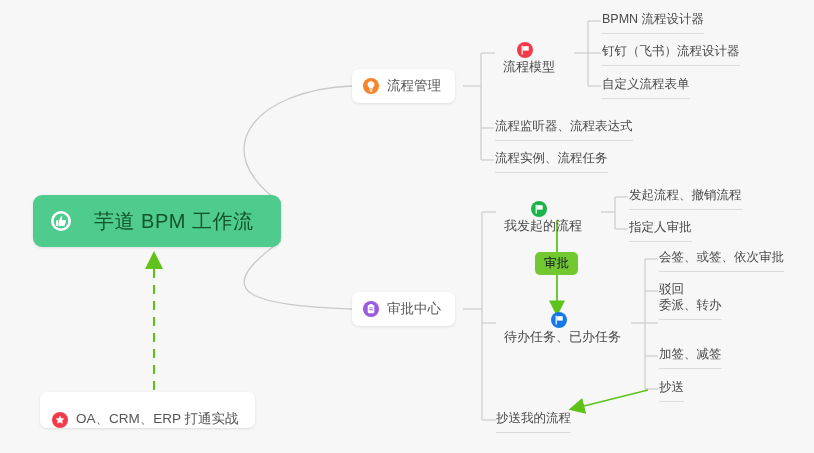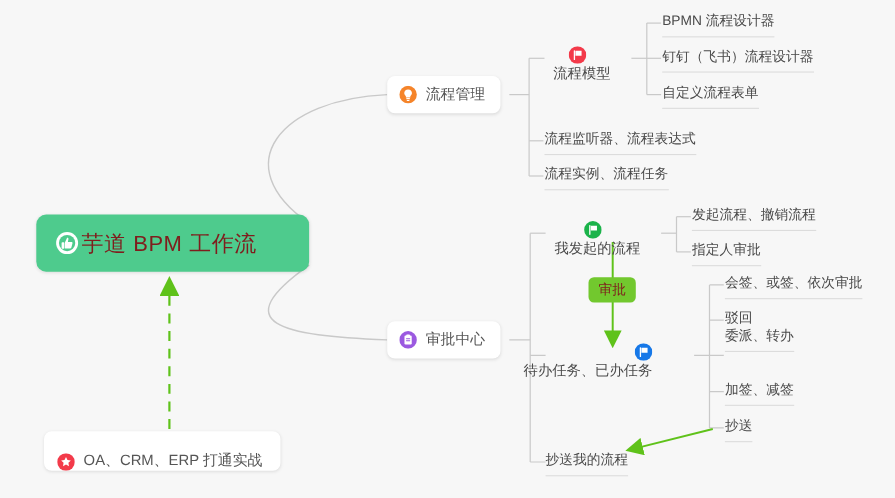--- a/index.html
+++ b/index.html
@@ -32,24 +32,24 @@
     height: 52px;
     background: #4ecb8d;
     border-radius: 9px;
     box-shadow: 0 1px 3px rgba(0,0,0,0.10);
     display: flex;
     align-items: center;
     padding-left: 17px;
     box-sizing: border-box;
   }
   .root-label {
-    color: #7f1d1d;
+    color: #14532d;
     font-size: 20px;
     letter-spacing: 0.5px;
-    margin-left: 2px;
+    margin-left: 22px;
     white-space: nowrap;
   }
 
   
   .card {
     position: absolute;
     background: #ffffff;
     border-radius: 7px;
     box-shadow: 0 1px 3px rgba(0,0,0,0.10);
     display: flex;
@@ -109,21 +109,21 @@
     white-space: nowrap;
     padding-bottom: 5px;
     border-bottom: 1px solid #dcdcdc;
     line-height: 17px;
   }
 
   
   .tag {
     position: absolute;
     background: #72c82e;
-    color: #7f1d1d;
+    color: #0f172a;
     font-size: 12.5px;
     border-radius: 5px;
     padding: 4px 9px;
     white-space: nowrap;
     line-height: 15px;
   }
 
   
   .ic {
     width: 16px;
@@ -271,21 +271,21 @@
       </svg>
     </span>
     <span class="inode-label">我发起的流程</span>
   </div>
 
   <div class="leaf" style="left:629px; top:187px;">发起流程、撤销流程</div>
   <div class="leaf" style="left:629px; top:219px;">指定人审批</div>
 
   <div class="tag" style="left:535px; top:252px;">审批</div>
 
-  <div class="inode" style="left:468px; top:312px;align-items:flex-end;">
+  <div class="inode" style="left:496px; top:312px;">
     <span class="ic">
       <svg width="16" height="16" viewBox="0 0 16 16">
         <circle cx="8" cy="8" r="8" fill="#1678e8"></circle>
         <rect x="4.6" y="3.6" width="1.2" height="9.0" rx="0.55" fill="#ffffff"></rect>
         <path d="M6.1,4.2 L11.7,4.2 L11.7,8.6 L6.1,8.6 Z" fill="#ffffff"></path>
       </svg>
     </span>
     <span class="inode-label">待办任务、已办任务</span>
   </div>
 

